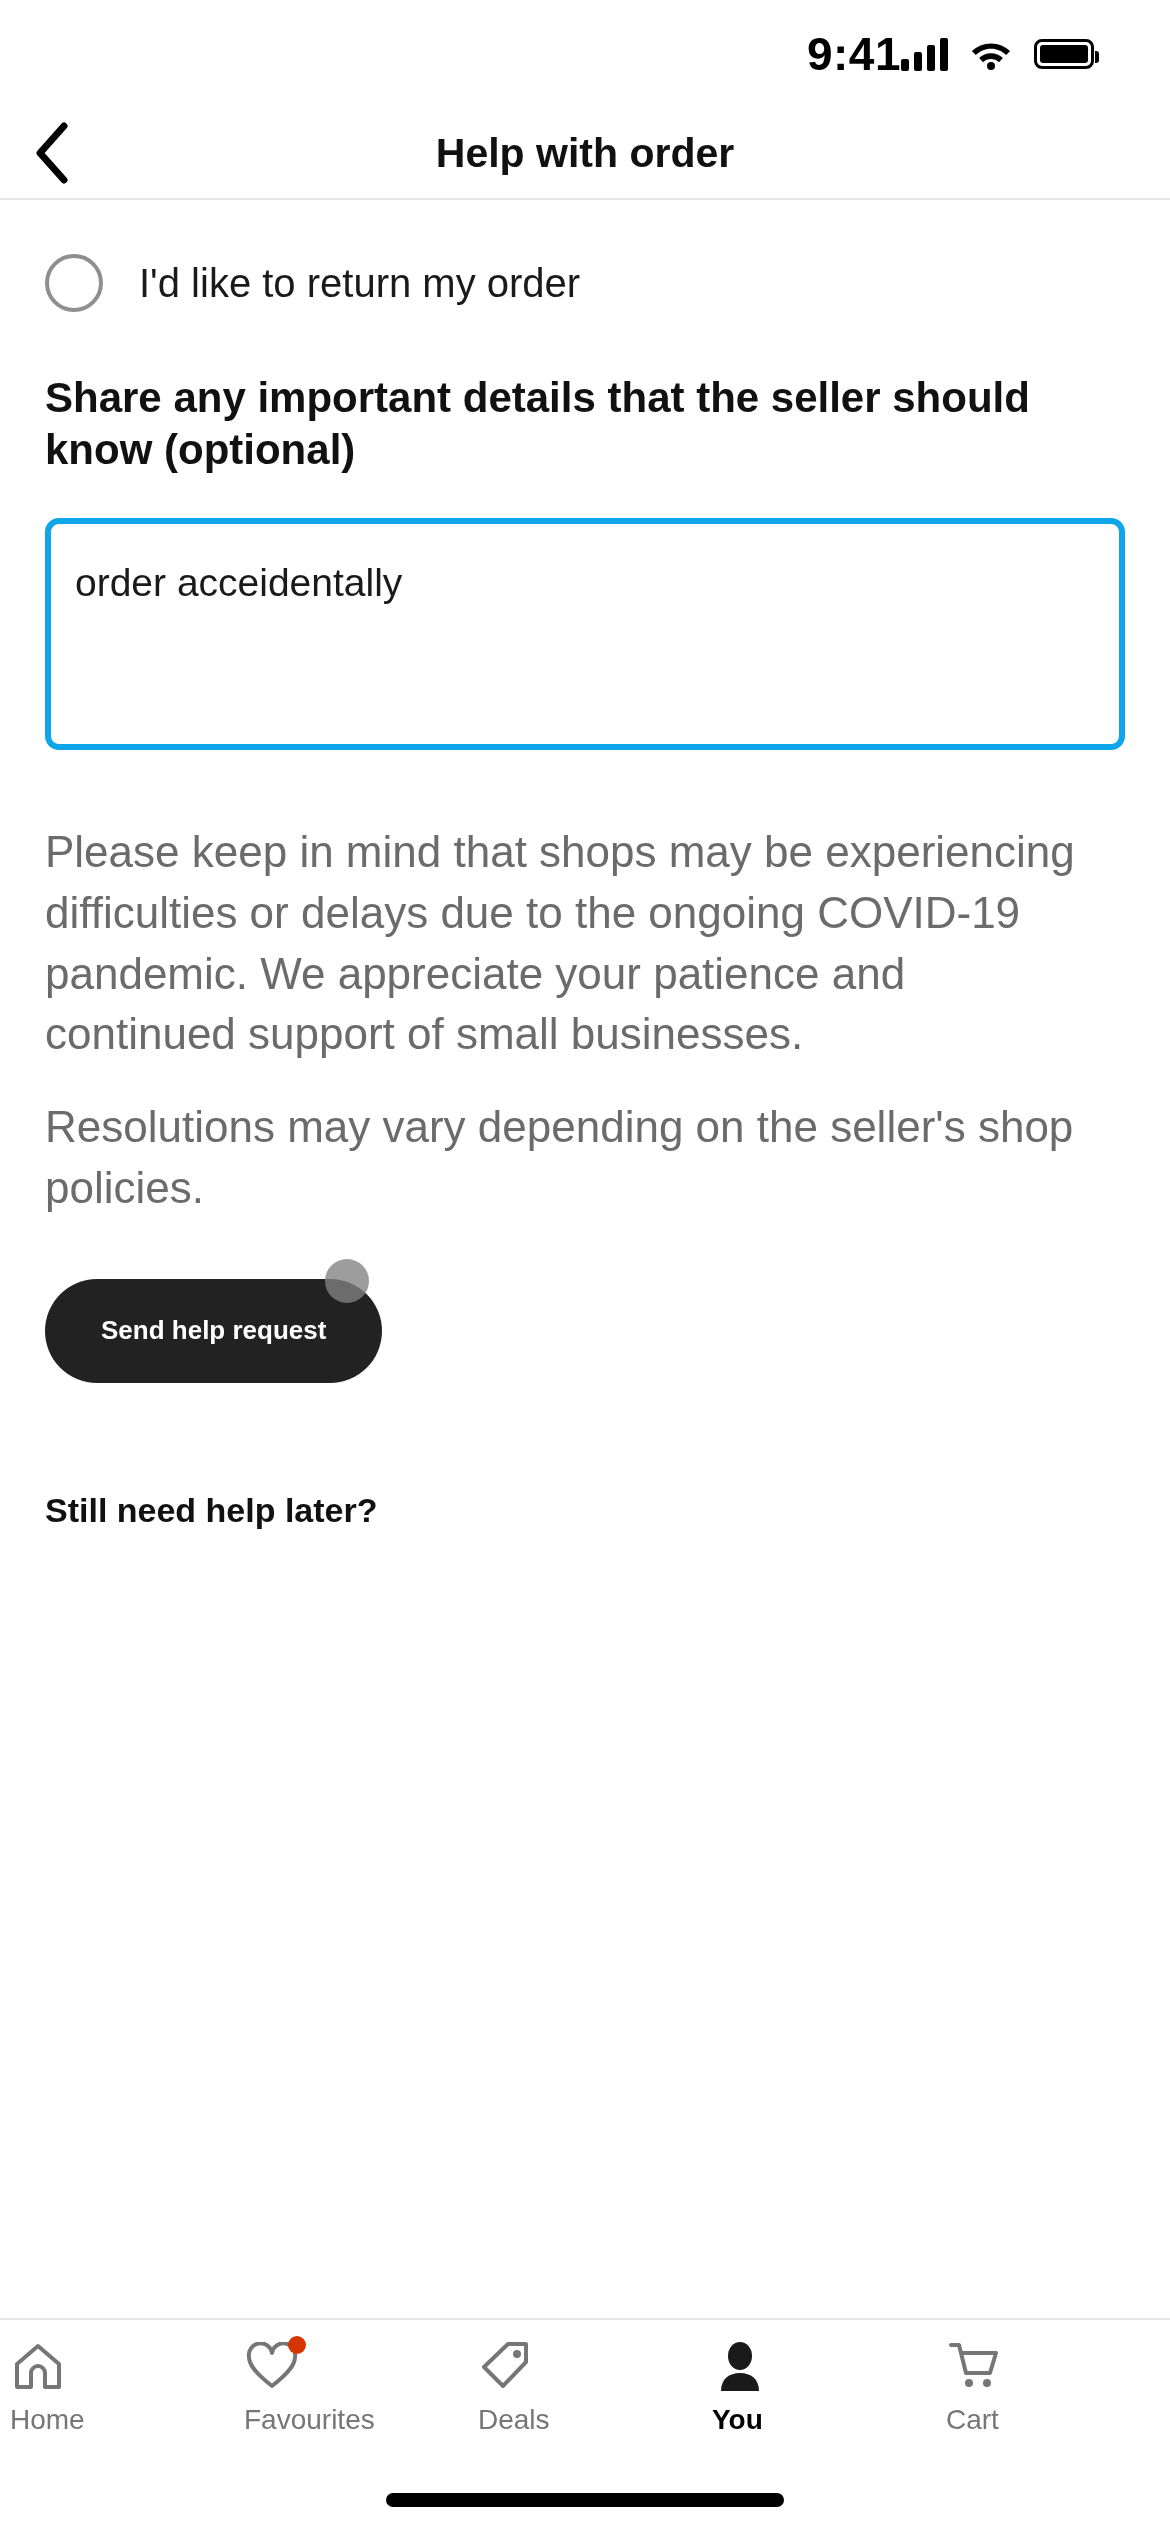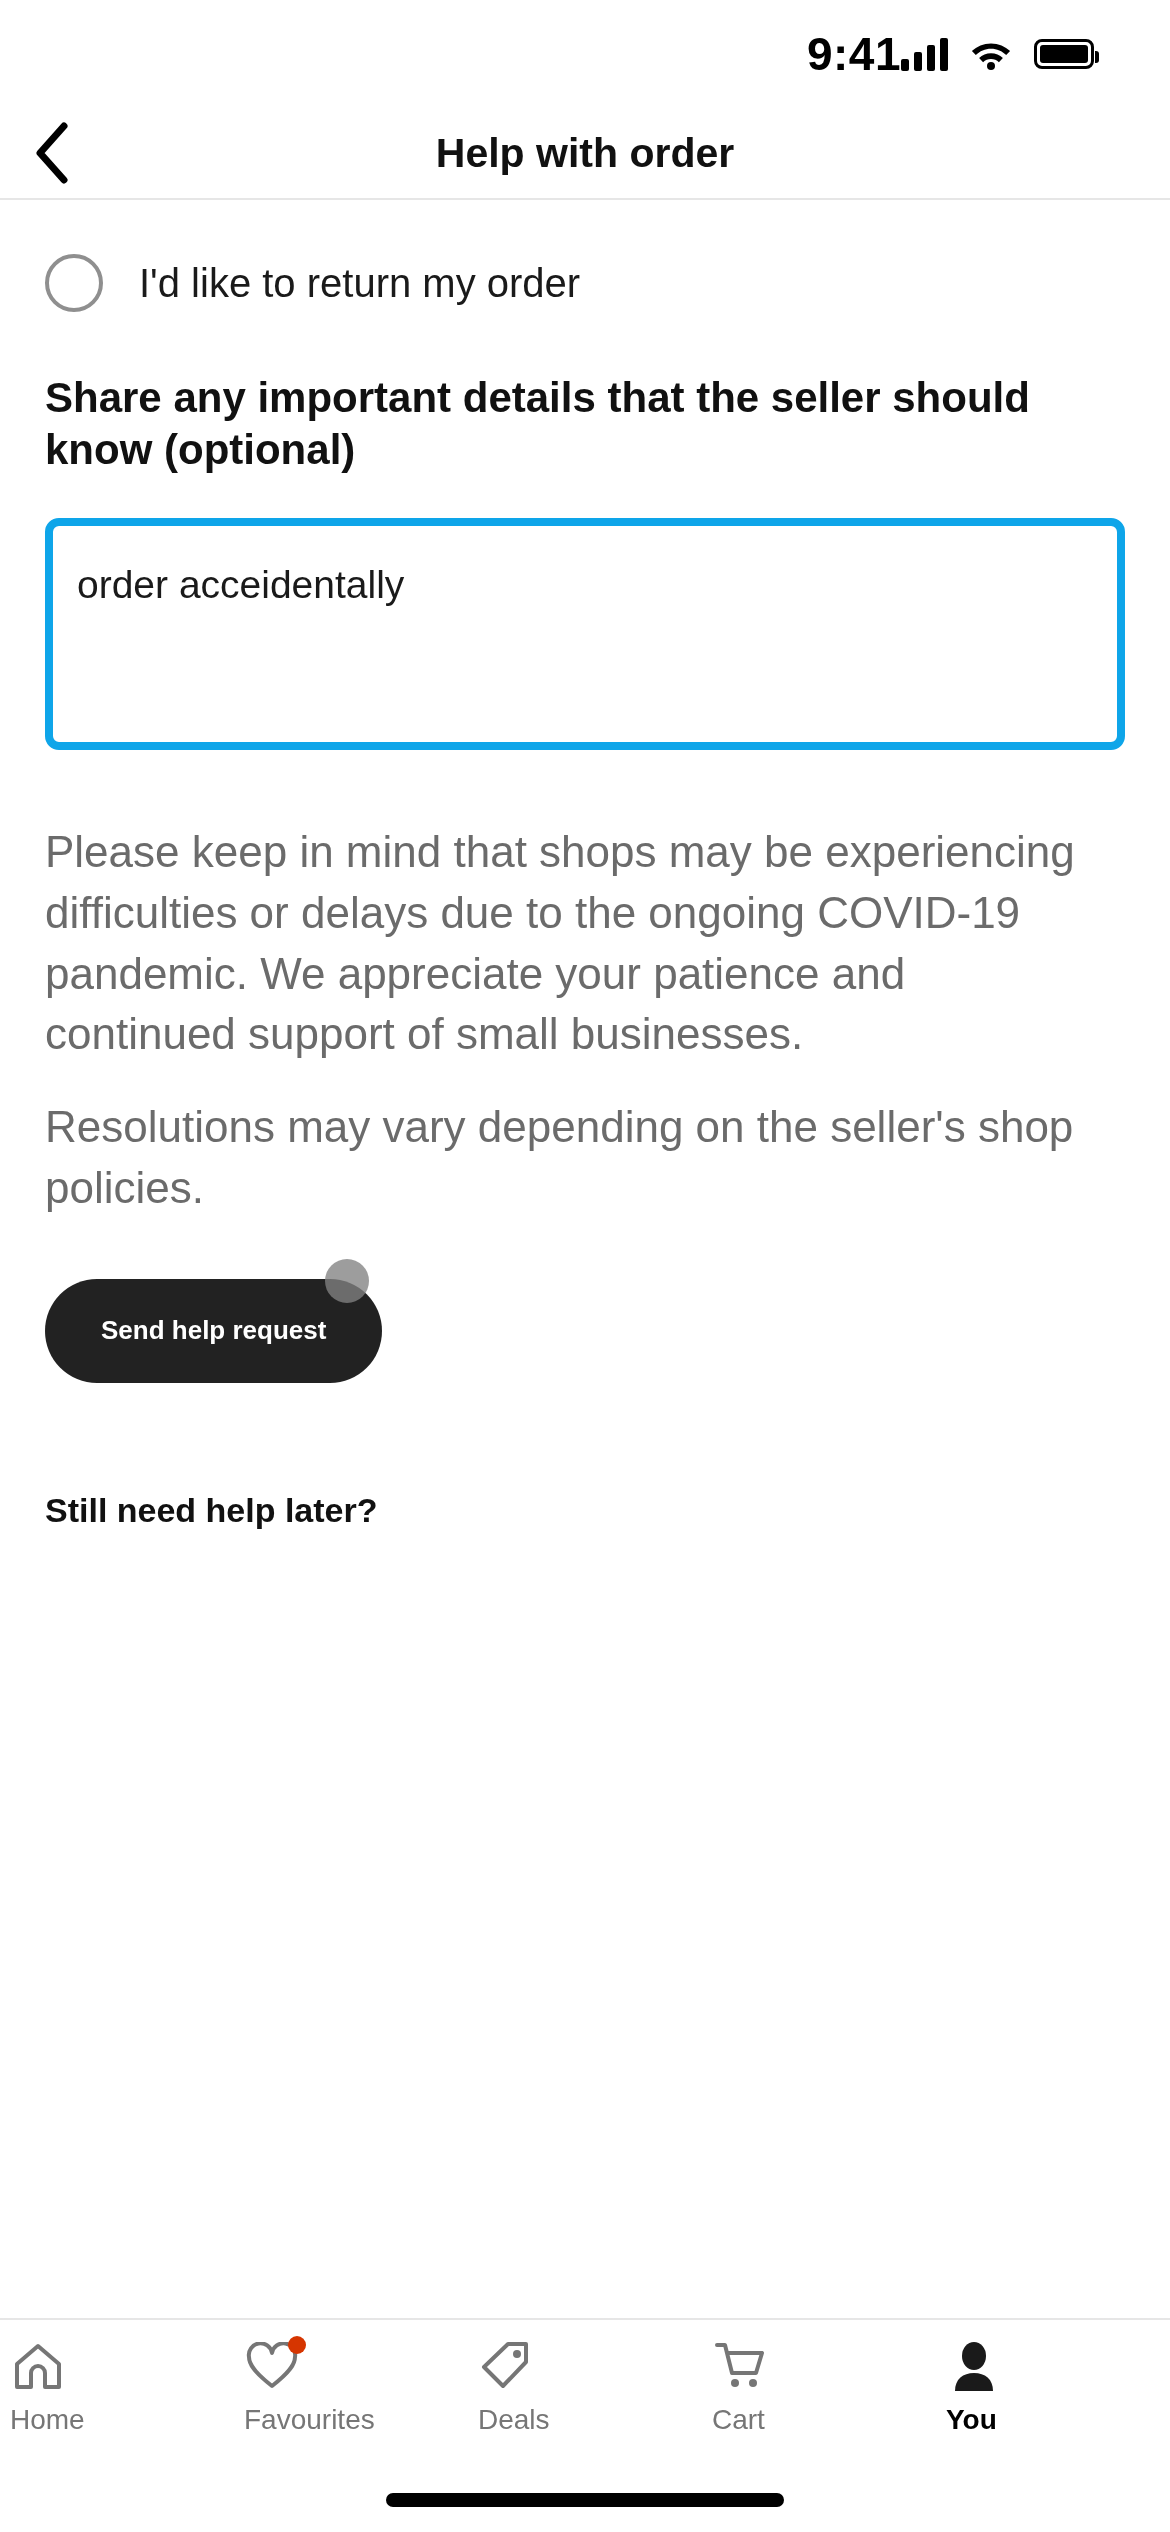--- a/index.html
+++ b/index.html
@@ -119,21 +119,21 @@
     font-size:42px;
     font-weight:bold;
     line-height:1.23;
     color:#111;
     max-width:1020px;
   }
 
   .textarea-box {
     margin-top:43px;
     height:232px;
-    border:8px solid #0ea5e9;
+    border:6px solid #0ea5e9;
     border-radius:14px;
     background:#fff;
     padding:36px 24px 0 24px;
     cursor:text;
   }
   .textarea-text {
     font-size:39px;
     color:#1a1a1a;
     line-height:1.2;
   }
@@ -323,40 +323,40 @@
     <div class="tab-item">
       <span class="tab-icon">
         <svg width="50" height="50" viewBox="0 0 50 50">
           <path d="M27 3 H45 V21 L22 45 L3 26 Z" fill="none" stroke="#767676" stroke-width="4" stroke-linejoin="round"></path>
           <circle cx="36" cy="13" r="4" fill="#767676"></circle>
         </svg>
       </span>
       <span class="tab-label">Deals</span>
     </div>
 
+    <div class="tab-item active">
+      <span class="tab-icon">
+        <svg width="48" height="50" viewBox="0 0 48 50">
+          <ellipse cx="24" cy="15" rx="12" ry="14" fill="#1a1a1a"></ellipse>
+          <path d="M5 50 C5 38 13 32 24 32 C35 32 43 38 43 50 Z" fill="#1a1a1a"></path>
+        </svg>
+      </span>
+      <span class="tab-label">You</span>
+    </div>
+
     <div class="tab-item">
       <span class="tab-icon">
         <svg width="52" height="50" viewBox="0 0 52 50">
           <path d="M3 4 H11 L18 32 H42 L48 12 H14" fill="none" stroke="#767676" stroke-width="4" stroke-linecap="round" stroke-linejoin="round"></path>
           <circle cx="21" cy="42" r="4" fill="#767676"></circle>
           <circle cx="39" cy="42" r="4" fill="#767676"></circle>
         </svg>
       </span>
       <span class="tab-label">Cart</span>
     </div>
 
-    <div class="tab-item active">
-      <span class="tab-icon">
-        <svg width="48" height="50" viewBox="0 0 48 50">
-          <ellipse cx="24" cy="15" rx="12" ry="14" fill="#1a1a1a"></ellipse>
-          <path d="M5 50 C5 38 13 32 24 32 C35 32 43 38 43 50 Z" fill="#1a1a1a"></path>
-        </svg>
-      </span>
-      <span class="tab-label">You</span>
-    </div>
-
   </div>
 
   <div class="home-indicator-area">
     <div class="home-indicator"></div>
   </div>
 
 </div>
 
 </body></html>

